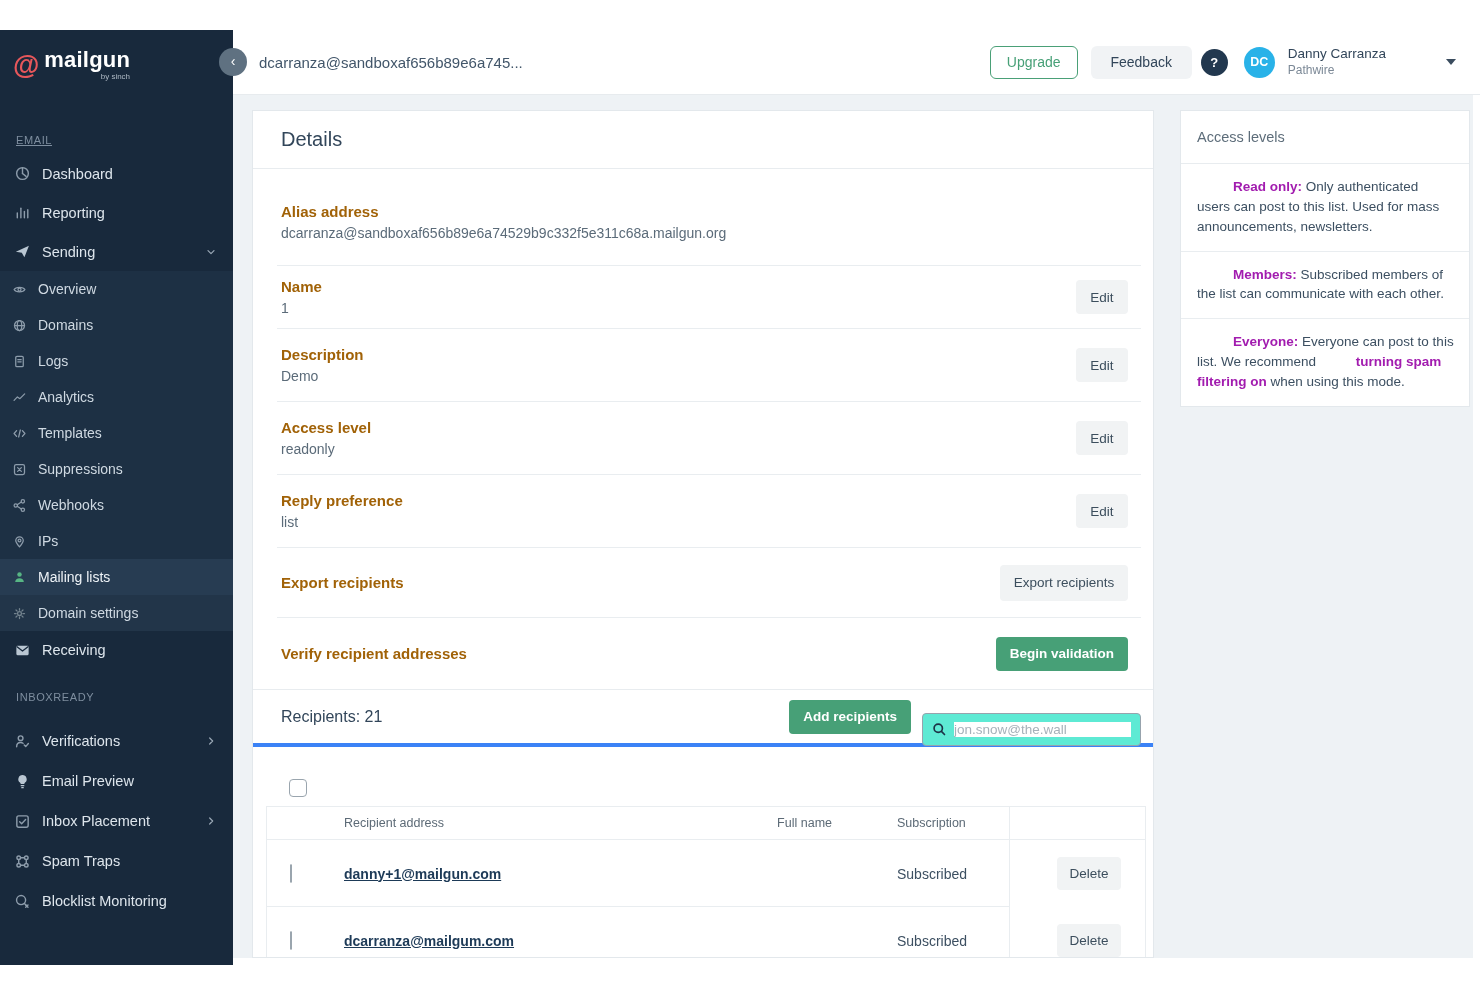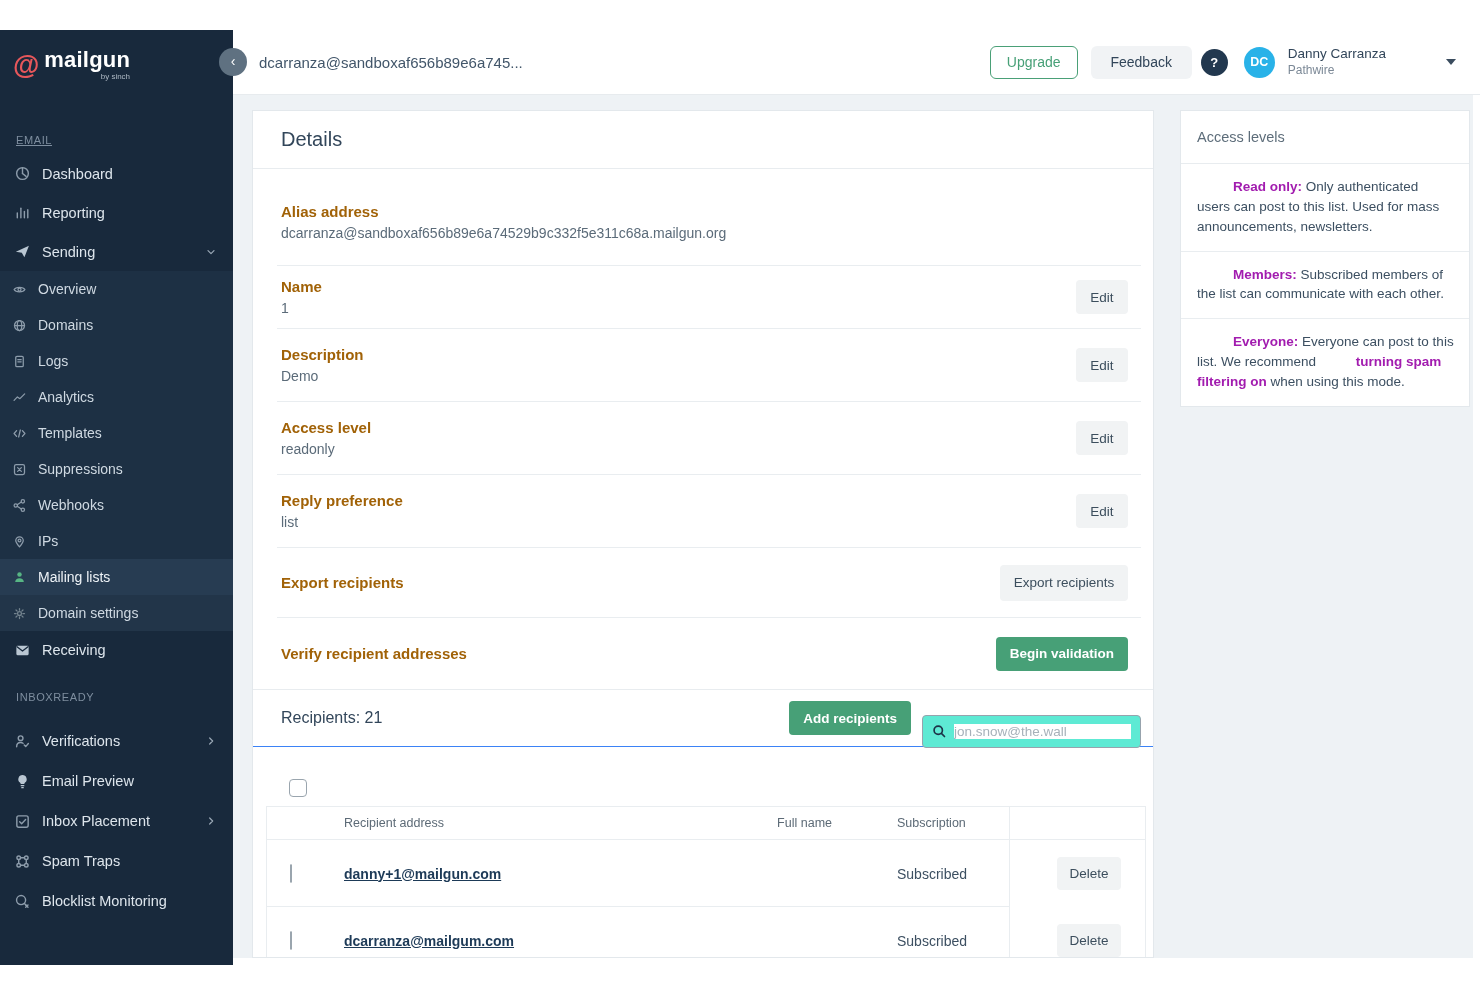--- a/index.html
+++ b/index.html
@@ -53,21 +53,21 @@
   .dlabel { font-size:15px; font-weight:700; color:#a16207; }
   .dvalue { font-size:14px; color:#5b6b79; margin-top:5px; }
   .p-alias { padding-top:34px; padding-bottom:24px; }
   .p-name { padding-top:12px; padding-bottom:12px; }
   .p-std { padding-top:17px; padding-bottom:17px; }
   .p-single { height:70px; }
   .p-single2 { height:71px; border-bottom:none; }
   .btn-edit { width:52px; height:34px; background:#f1f3f4; border:none; border-radius:4px; color:#3c4e5d; font-size:13.5px; cursor:pointer; font-family:inherit; }
   .btn-export { width:128px; height:36px; background:#f1f3f4; border:none; border-radius:4px; color:#3c4e5d; font-size:13.5px; cursor:pointer; font-family:inherit; }
   .btn-green { height:34px; background:#47a077; border:none; border-radius:4px; color:#ffffff; font-size:13.5px; font-weight:700; cursor:pointer; padding:0 14px; font-family:inherit; }
-  .rec-bar { height:58px; border-bottom:1px solid #3b82f6; display:flex; align-items:center; padding:0 12px 0 28px; }
+  .rec-bar { height:58px; border-bottom:4px solid #3b82f6; display:flex; align-items:center; padding:0 12px 0 28px; }
   .rec-count { font-size:16px; color:#32465a; }
   .rec-right { margin-left:auto; display:flex; align-items:center; gap:11px; }
   .search-box { width:219px; height:33px; border:1.5px solid #97a3ad; border-radius:4px; display:flex; align-items:center; padding:4px 9px; background:#5eead4;margin-top:26px; }
   .search-box input { border:none; outline:none; flex:1; font-size:13.5px; color:#42566a; margin-left:7px; font-family:inherit; width:100%; }
   .search-box input::placeholder { color:#a7b1ba; }
   .sicon { width:15px; height:15px; stroke:#1d3247; fill:none; stroke-width:2; stroke-linecap:round; }
   .cbx { width:18px; height:18px; border:1.5px solid #9aa5ae; border-radius:4px; background:#ffffff; cursor:pointer; flex:0 0 18px; }
   .selall { margin:32px 0 9px 36px; display:block; }
   .rtable { position:relative; margin-left:13px; width:880px; border:1px solid #e9edf0; border-bottom:none; }
   .rtable::before { content:''; position:absolute; top:0; bottom:0; right:135px; width:1px; background:#e9edf0; }

